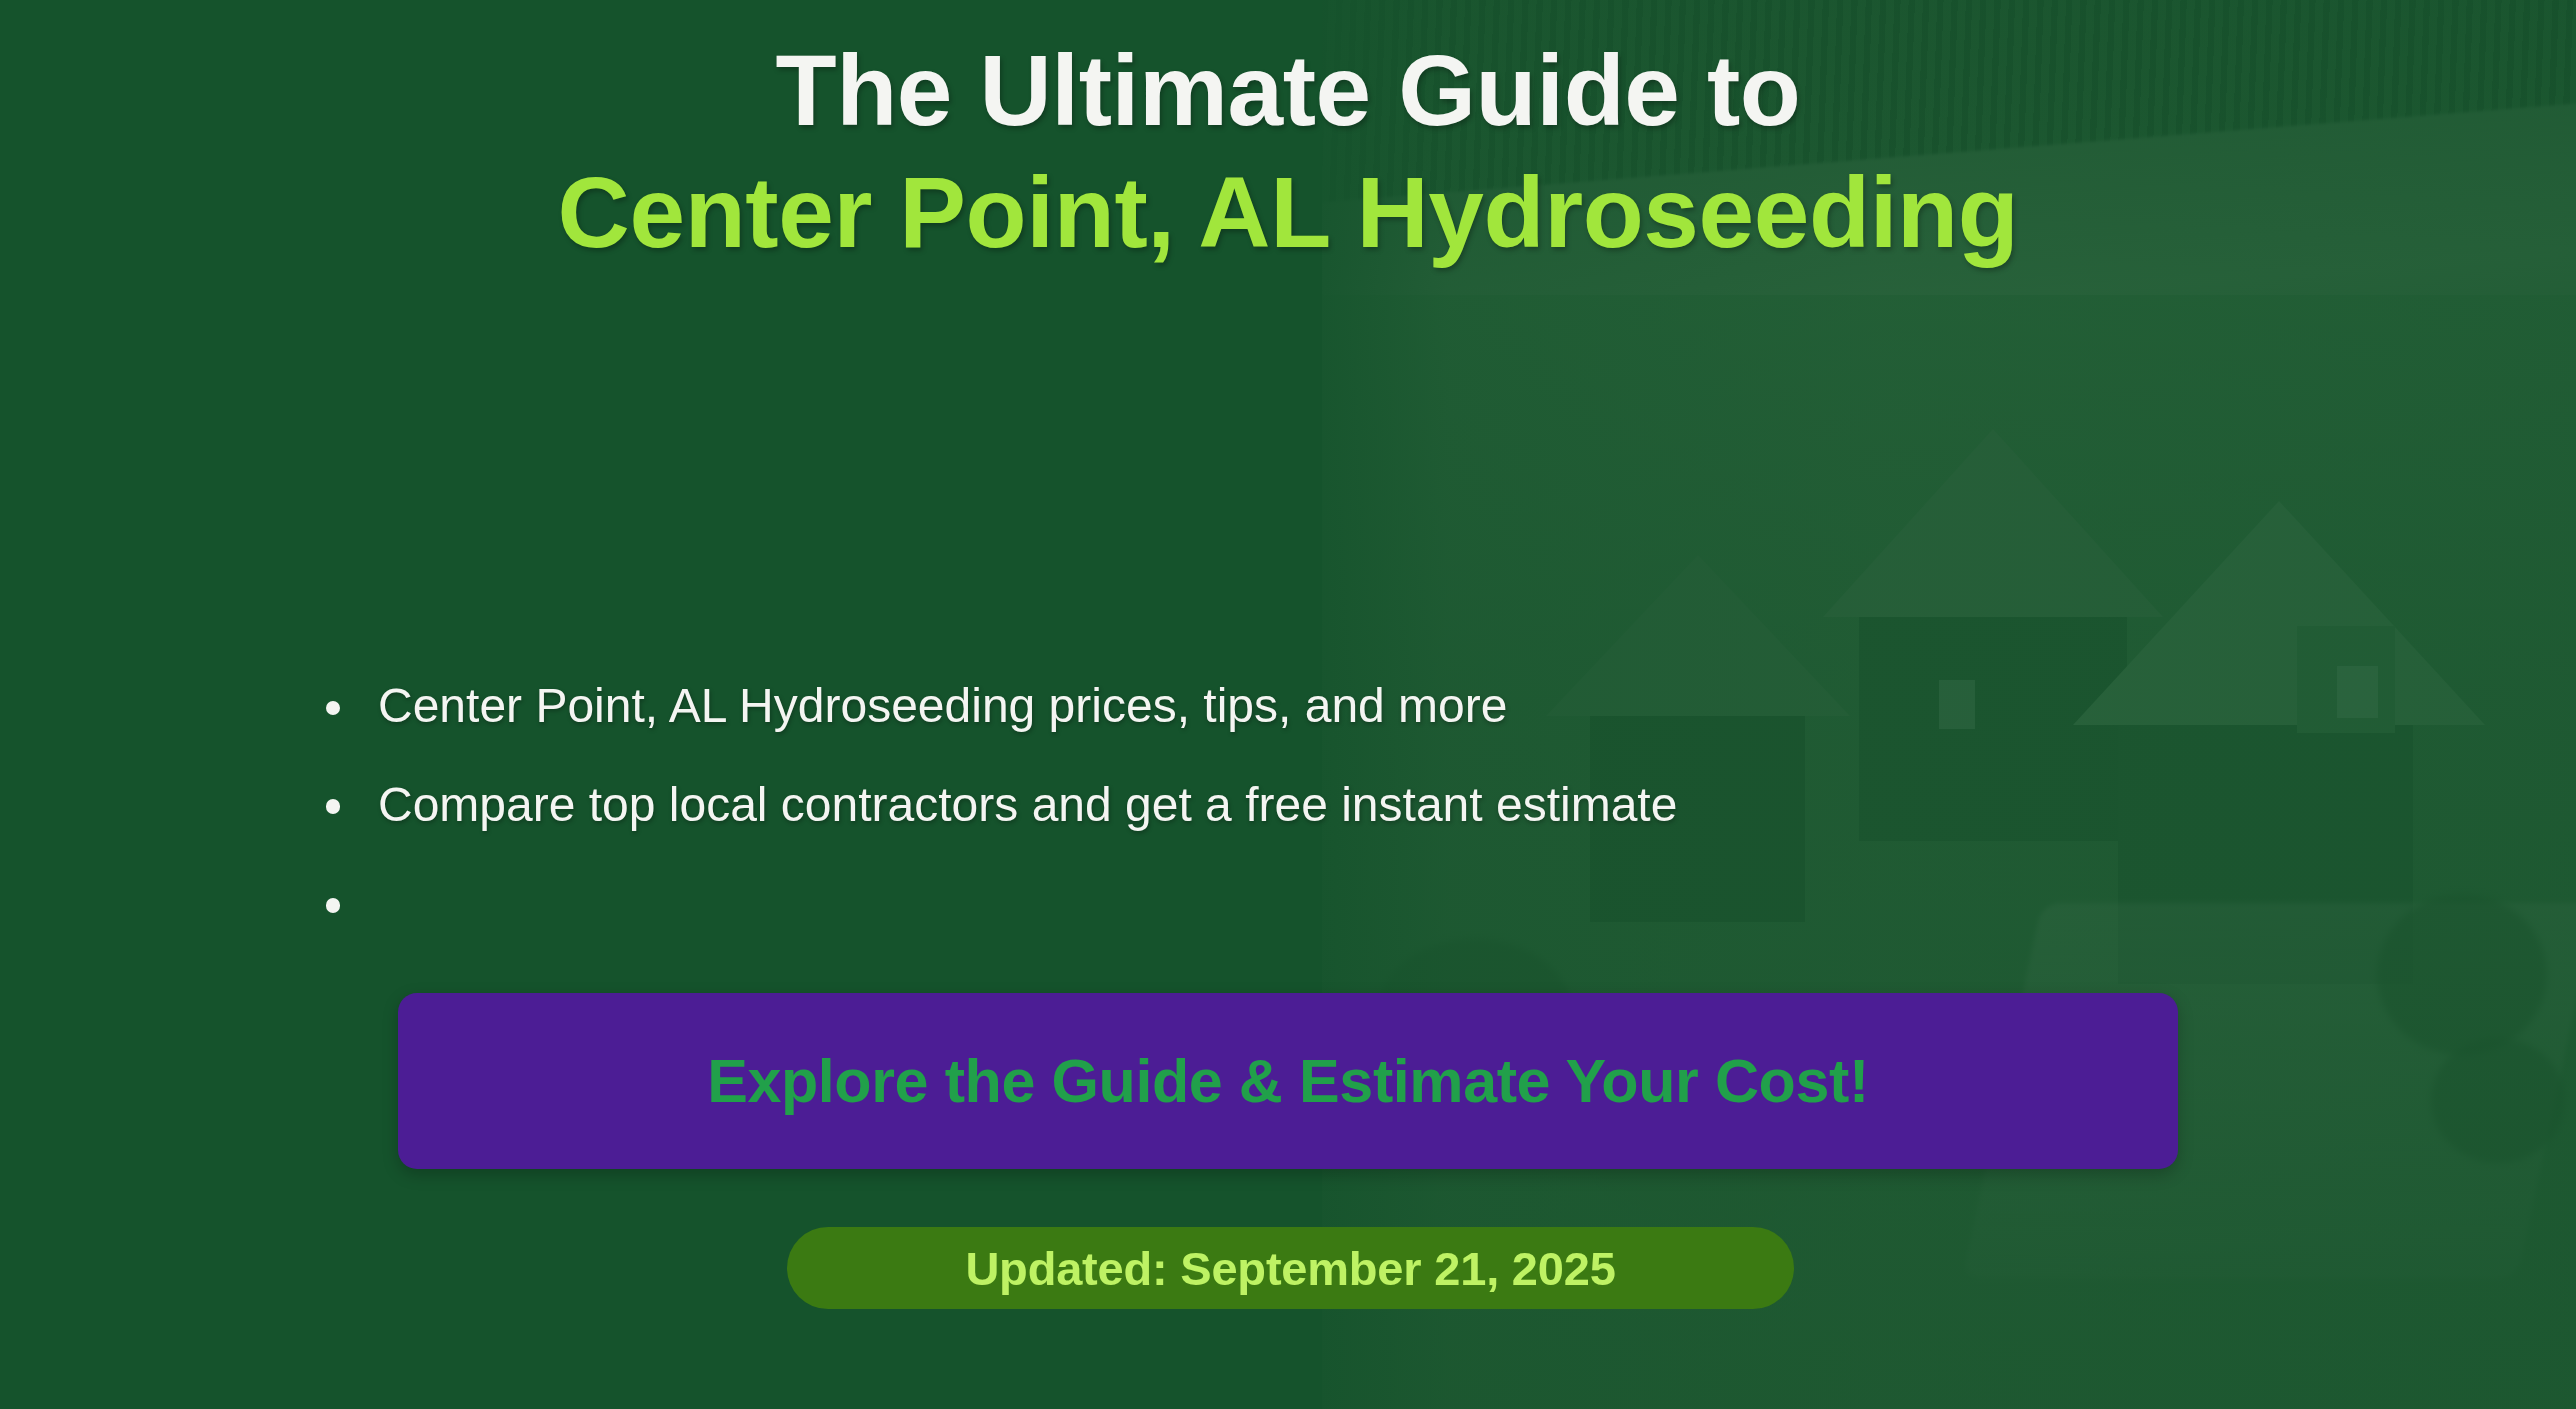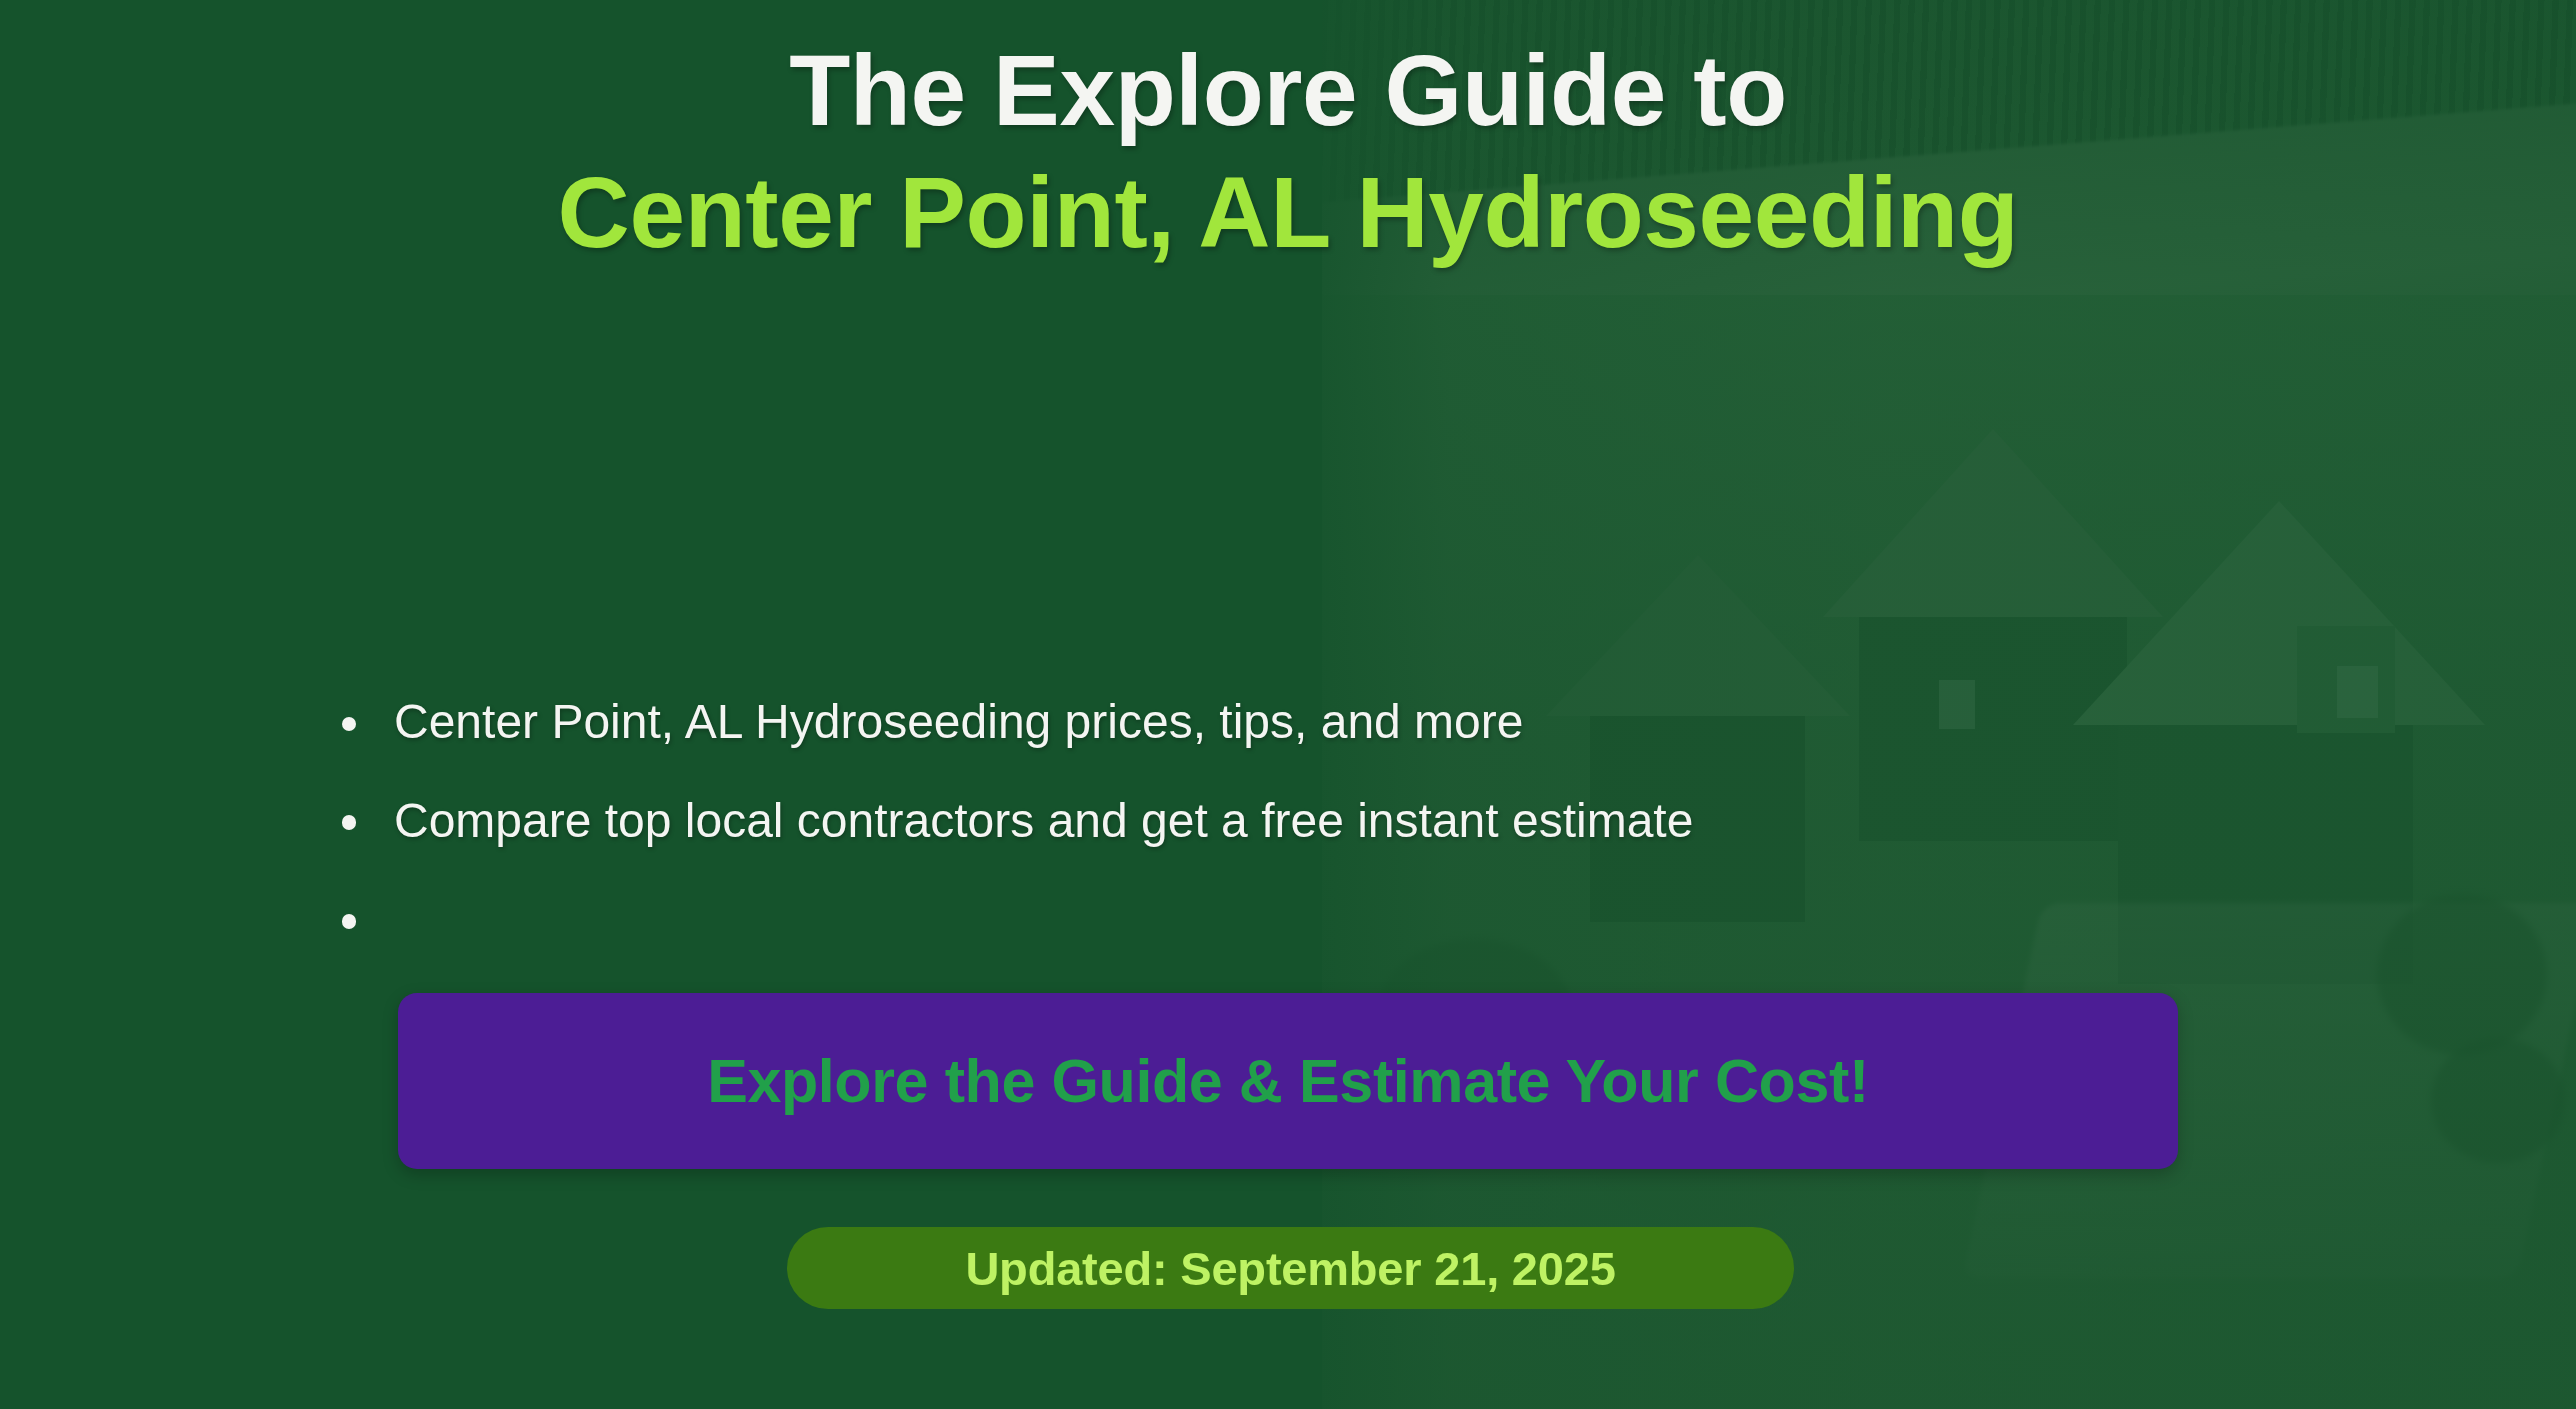--- a/index.html
+++ b/index.html
@@ -124,21 +124,21 @@
     text-shadow: 1.8px 2.7px 5.4px rgba(0,0,0,0.28);
     margin-top: 20px;
     padding: 0 268px;
   }
 
   .bullets {
     position: absolute;
     left: 315px;
     top: 680px;
     width: 1950px;
-    margin: 16px;
+    margin: 0;
     padding: 0;
     list-style: none;
   }
   .bullets li {
     position: relative;
     color: #F4F5F2;
     font-size: 48px;
     font-weight: 400;
     line-height: 1.08;
     padding-left: 63px;
@@ -217,21 +217,21 @@
     <div class="shrub s1"></div>
     <div class="shrub s2"></div>
     <div class="shrub s3"></div>
     <div class="shrub s4"></div>
     <div class="overlay"></div>
   </div>
 
   <div class="content">
 
     <div class="headline">
-      <span class="line-white">The Explore Guide to</span>
+      <span class="line-white">The Ultimate Guide to</span>
       <span class="line-accent">Center Point, AL Hydroseeding</span>
     </div>
 
     <ul class="bullets">
       <li>
         <span class="dot"></span>
         <span>Center Point, AL Hydroseeding prices, tips, and more</span>
       </li>
       <li>
         <span class="dot"></span>

